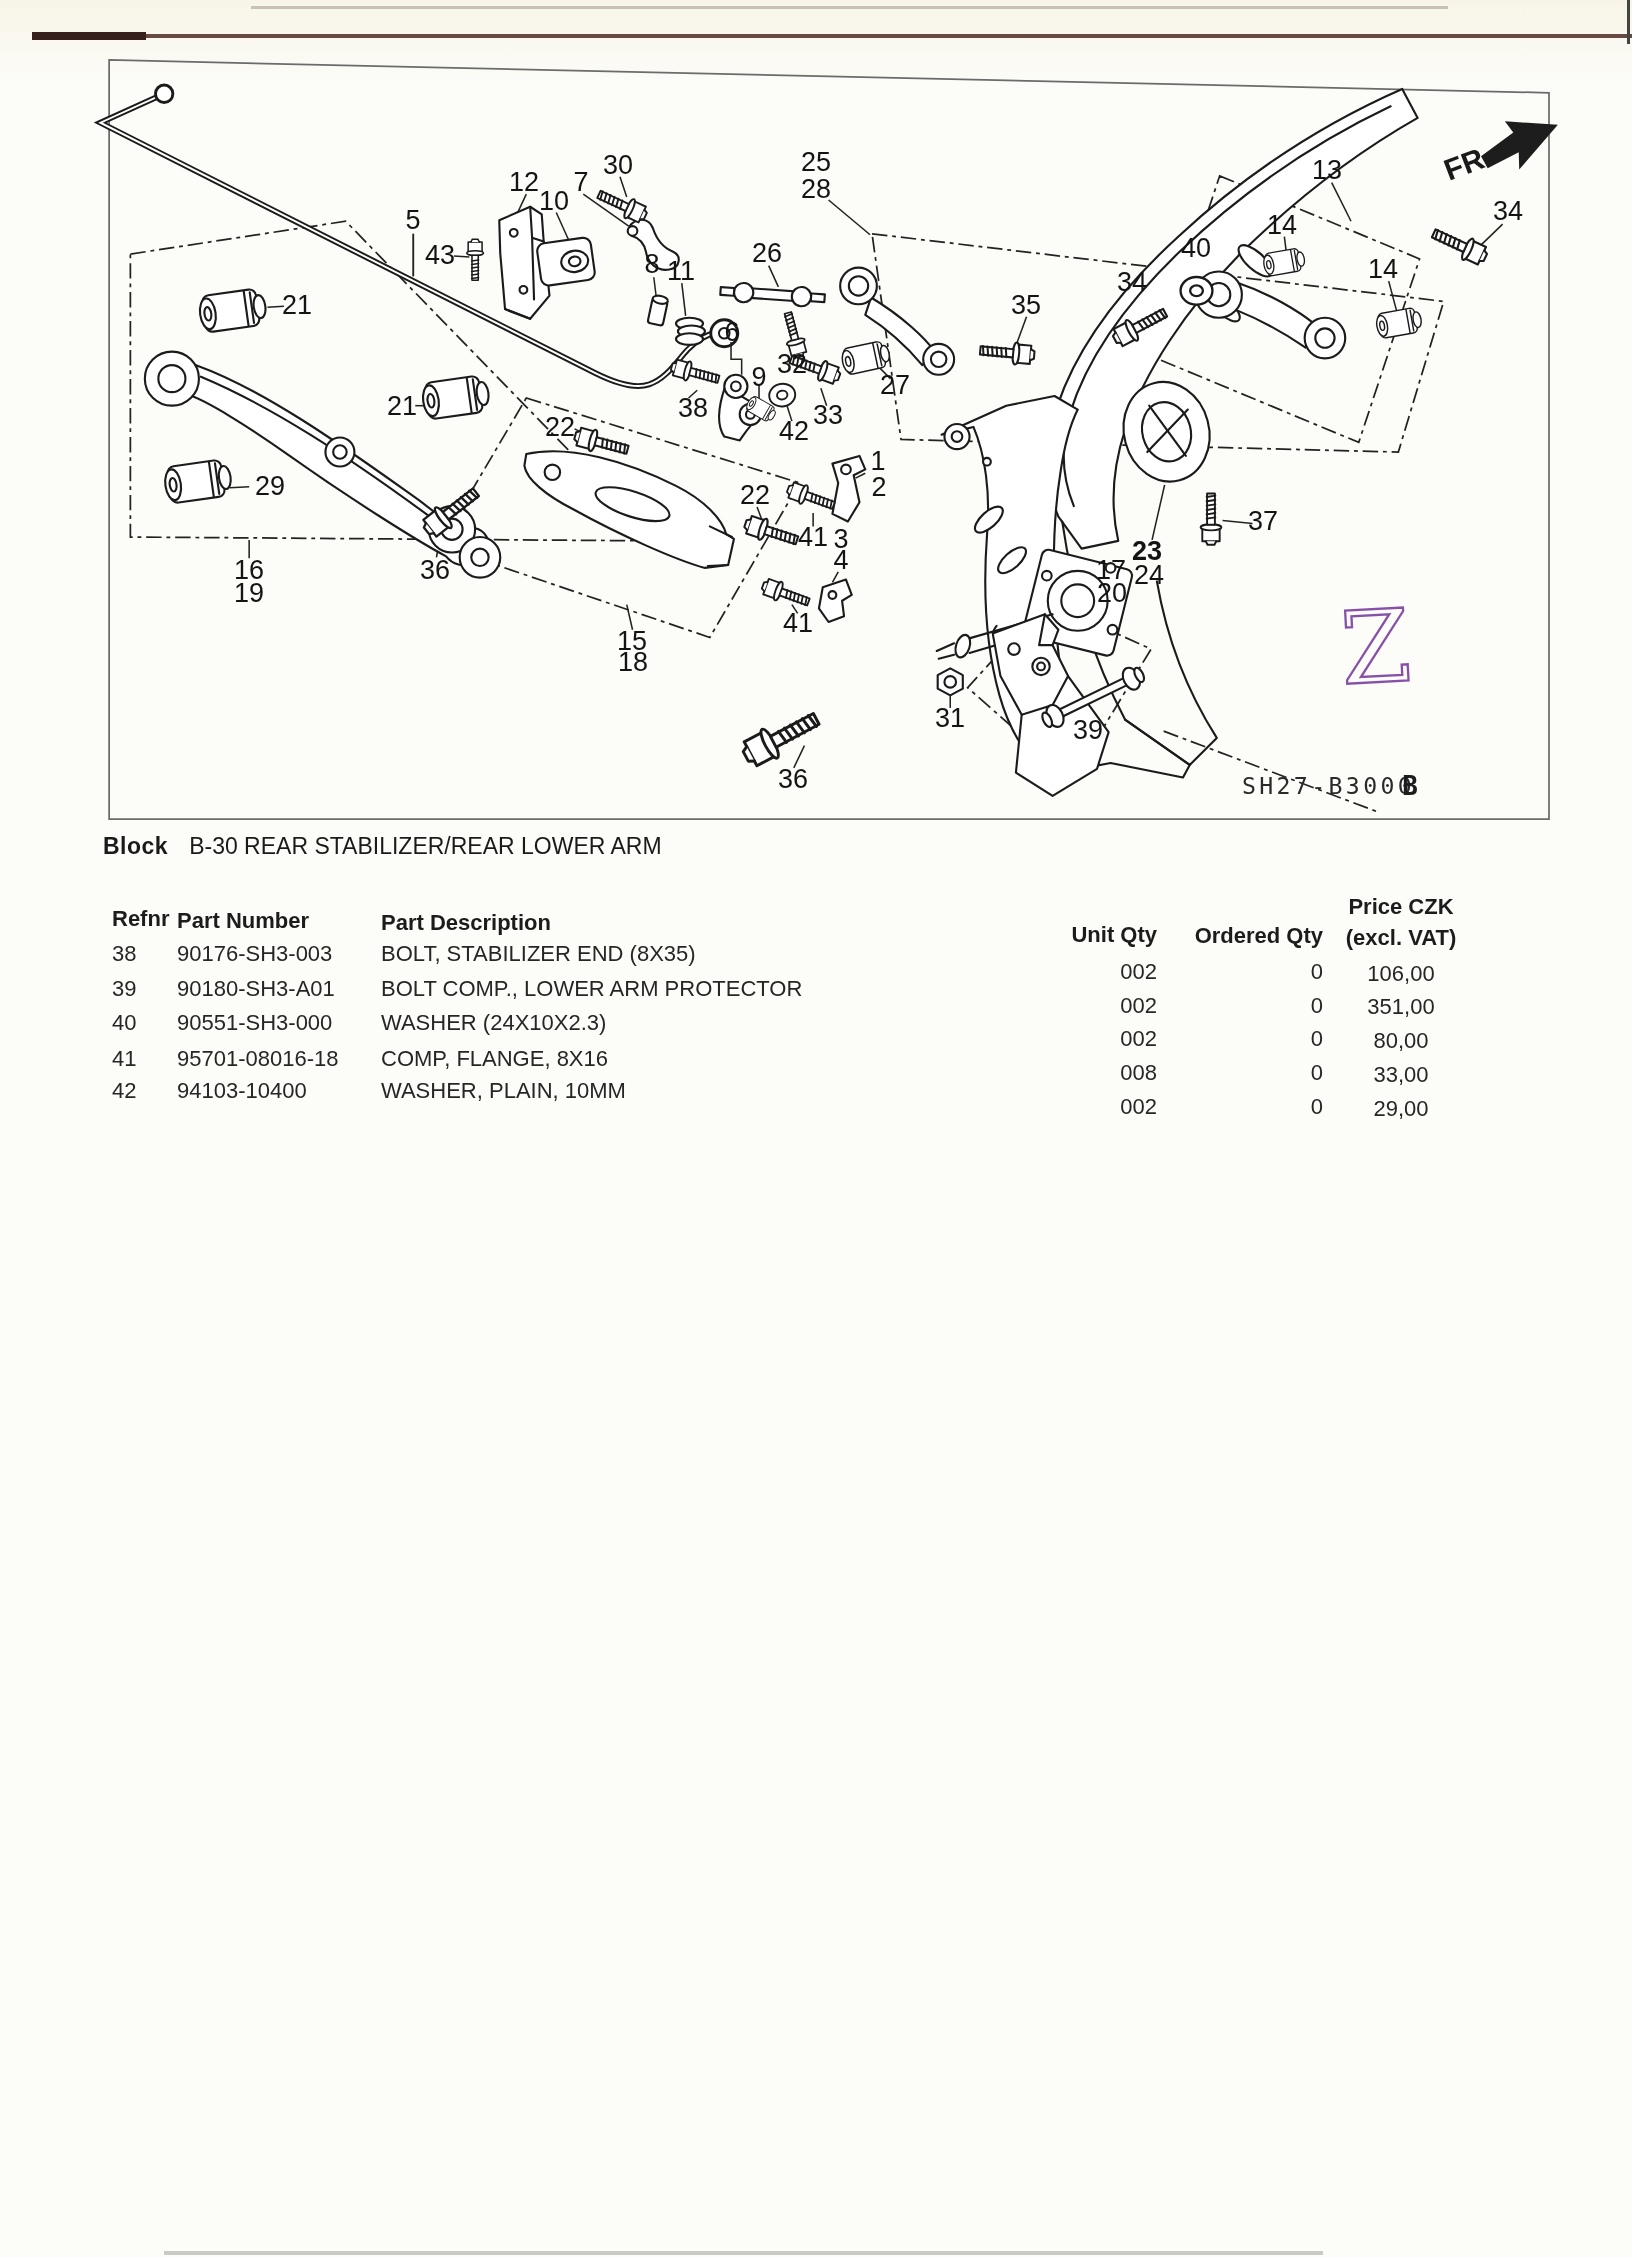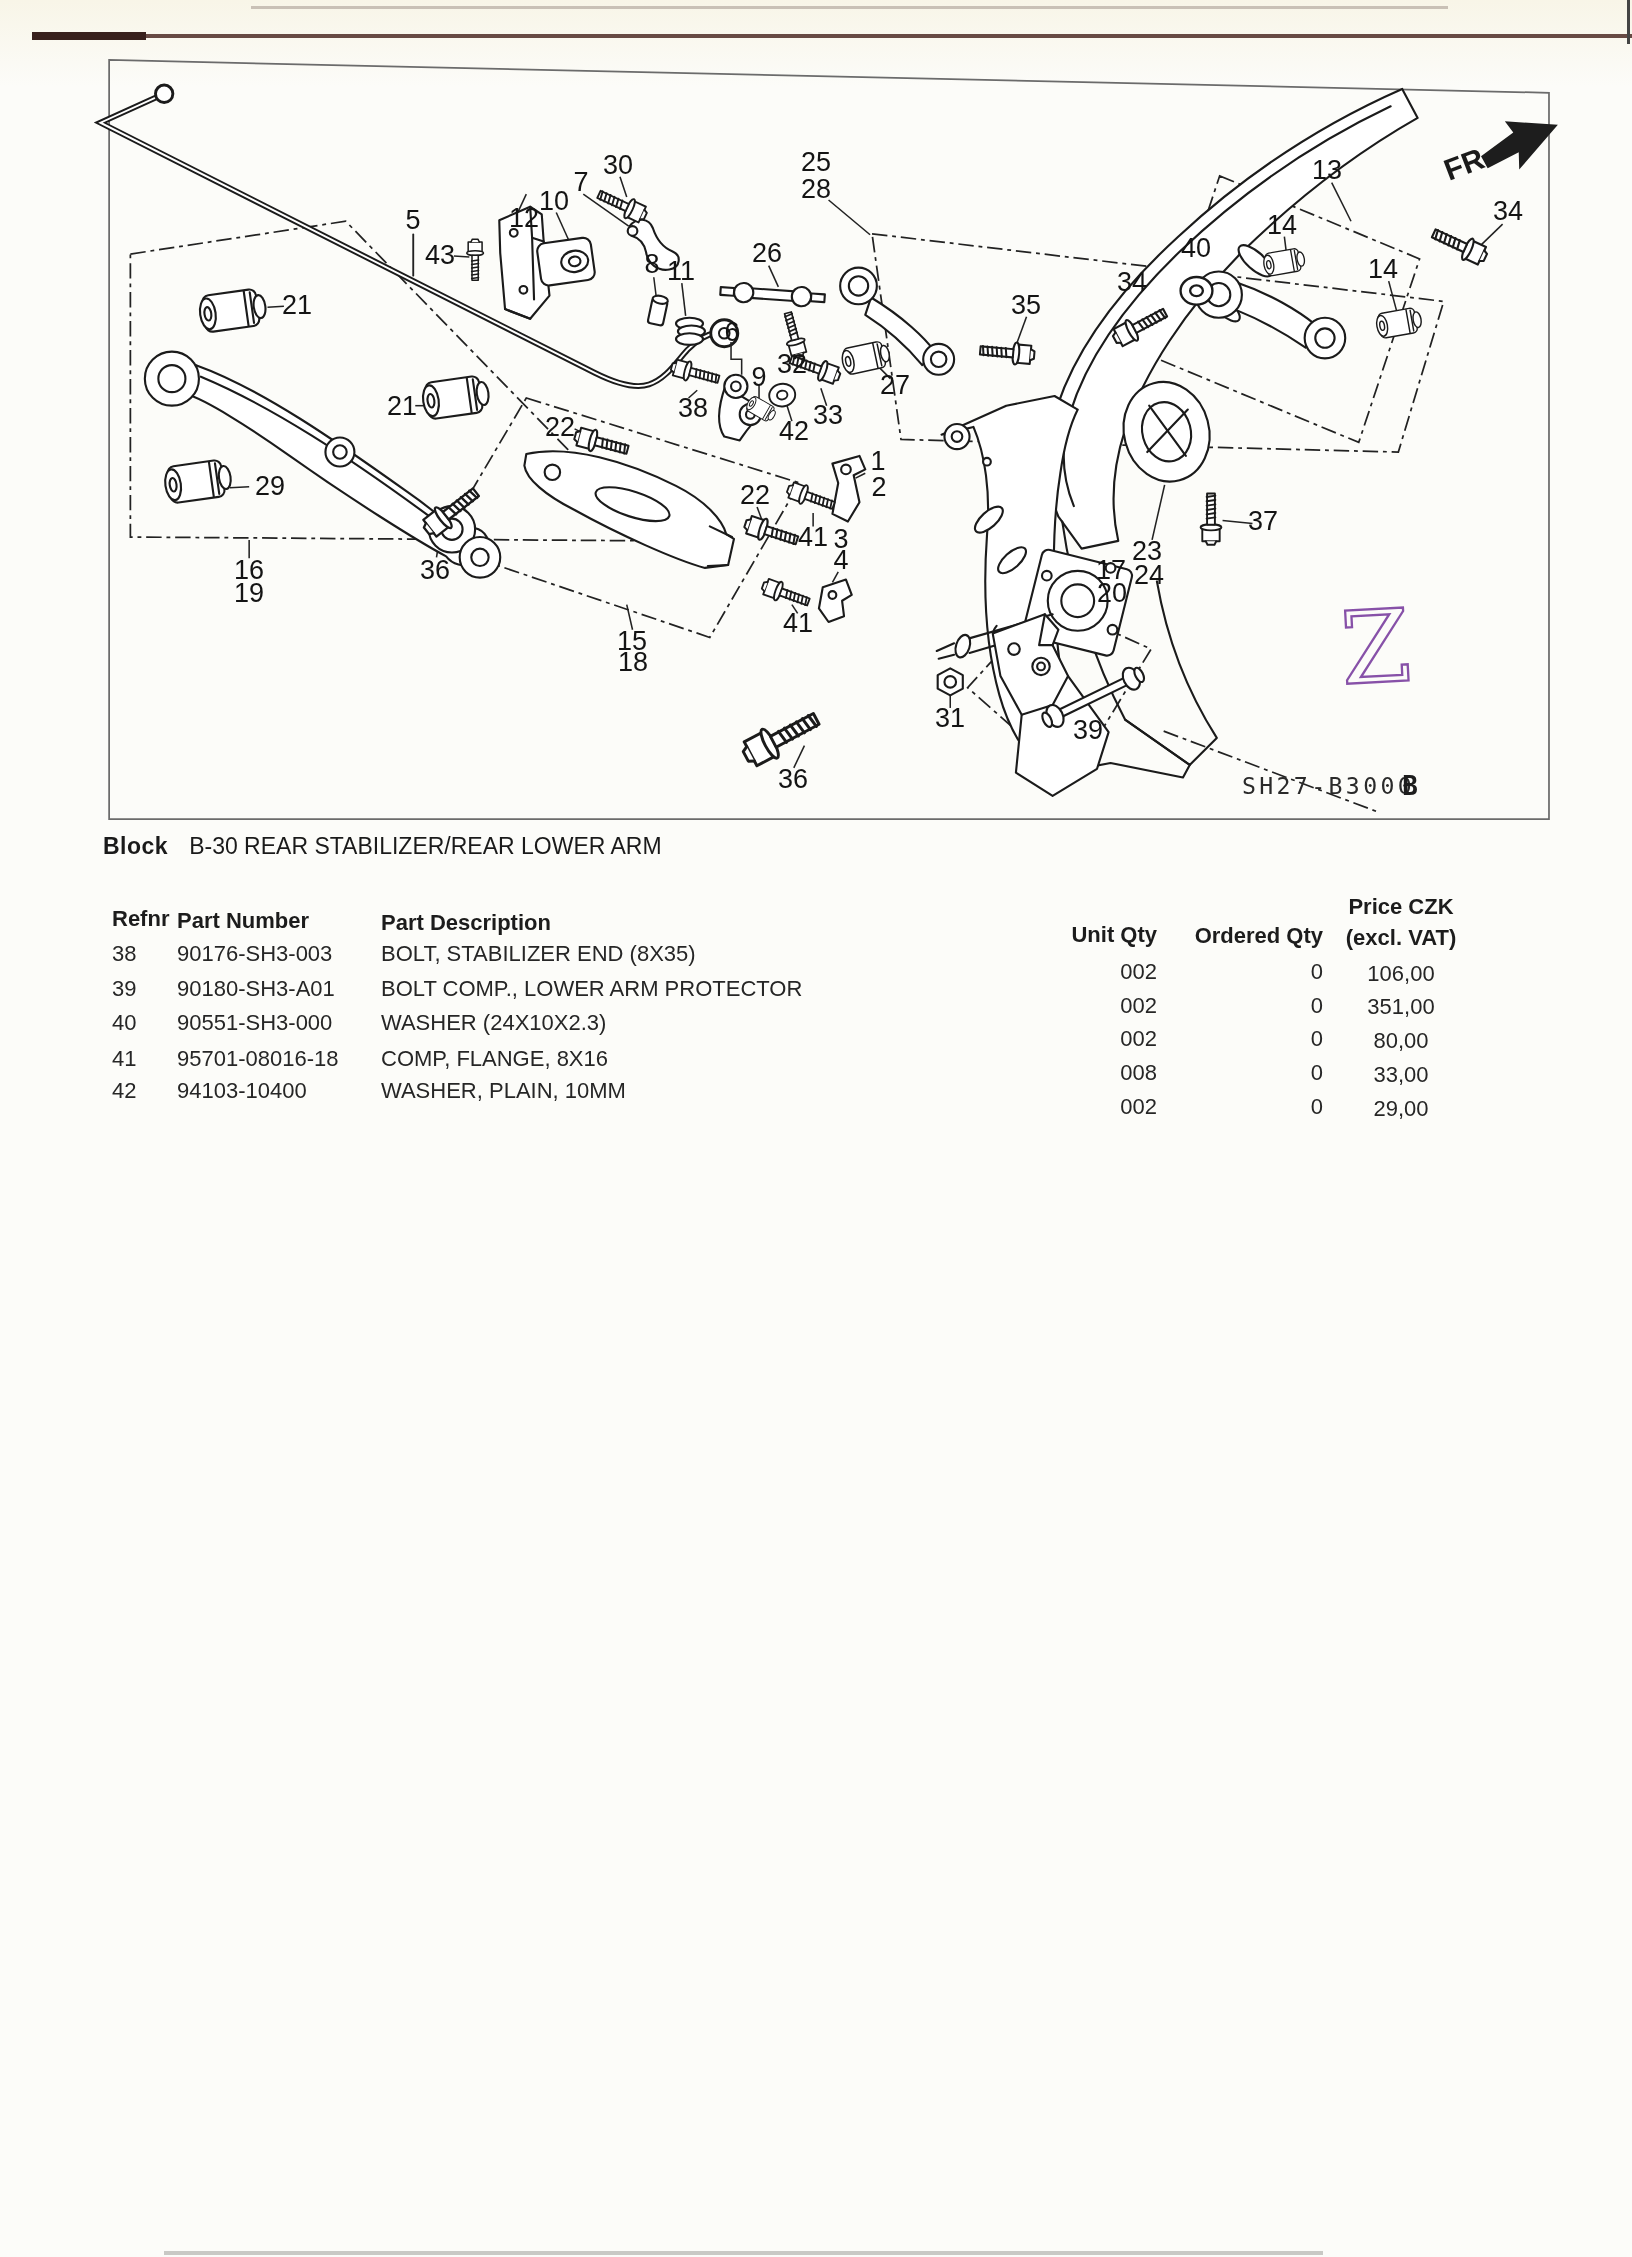--- a/index.html
+++ b/index.html
@@ -301,21 +301,21 @@
 
   <text x="1286" y="822" font-size="24" letter-spacing="3.5" fill="#2a2a2a" font-family="DejaVu Sans Mono, monospace">SH27-B3000</text>
   <text x="1452" y="823" font-size="27" font-weight="bold" fill="#1d1d1d" font-family="DejaVu Sans Mono, monospace">B</text>
 
   <text x="1388" y="706" font-size="104" fill="none" stroke="#7b3fa0" stroke-width="2.4" font-family="DejaVu Serif, serif" transform="rotate(-3 1430 660)" opacity="0.9">Z</text>
 </svg>
 
 <div class="callout-layer" id="callouts">
     <span class="callout" style="left: 413px; top: 220px;">5</span>
     <span class="callout" style="left: 440px; top: 255px;">43</span>
-    <span class="callout" style="left: 524px; top: 182px; margin-top: 36px;">12</span>
+    <span class="callout" style="left: 524px; top: 182px;">12</span>
     <span class="callout" style="left: 554px; top: 201px;">10</span>
     <span class="callout" style="left: 581px; top: 182px;">7</span>
     <span class="callout" style="left: 618px; top: 165px;">30</span>
     <span class="callout" style="left: 816px; top: 162px;">25</span>
     <span class="callout" style="left: 816px; top: 189px;">28</span>
     <span class="callout" style="left: 767px; top: 253px;">26</span>
     <span class="callout" style="left: 652px; top: 264px;">8</span>
     <span class="callout" style="left: 681px; top: 271px;">11</span>
     <span class="callout" style="left: 895px; top: 385px;">27</span>
     <span class="callout" style="left: 1026px; top: 305px;">35</span>
@@ -344,21 +344,21 @@
     <span class="callout" style="left: 878px; top: 461px;">1</span>
     <span class="callout" style="left: 879px; top: 487px;">2</span>
     <span class="callout" style="left: 841px; top: 539px;">3</span>
     <span class="callout" style="left: 841px; top: 560px;">4</span>
     <span class="callout" style="left: 632px; top: 641px;">15</span>
     <span class="callout" style="left: 633px; top: 662px;">18</span>
     <span class="callout" style="left: 950px; top: 718px;">31</span>
     <span class="callout" style="left: 793px; top: 779px;">36</span>
     <span class="callout" style="left: 1111px; top: 570px;">17</span>
     <span class="callout" style="left: 1112px; top: 593px;">20</span>
-    <span class="callout" style="left: 1147px; top: 551px;">23</span>
+    <span class="callout" style="left: 1147px; top: 551px; font-weight: bold;">23</span>
     <span class="callout" style="left: 1149px; top: 575px;">24</span>
     <span class="callout" style="left: 1263px; top: 521px;">37</span>
     <span class="callout" style="left: 1088px; top: 730px;">39</span>
   </div>
 
 <div class="block-heading">
   <span class="blk">Block</span><span>B-30 REAR STABILIZER/REAR LOWER ARM</span>
 </div>
 
 <div class="tbl">

